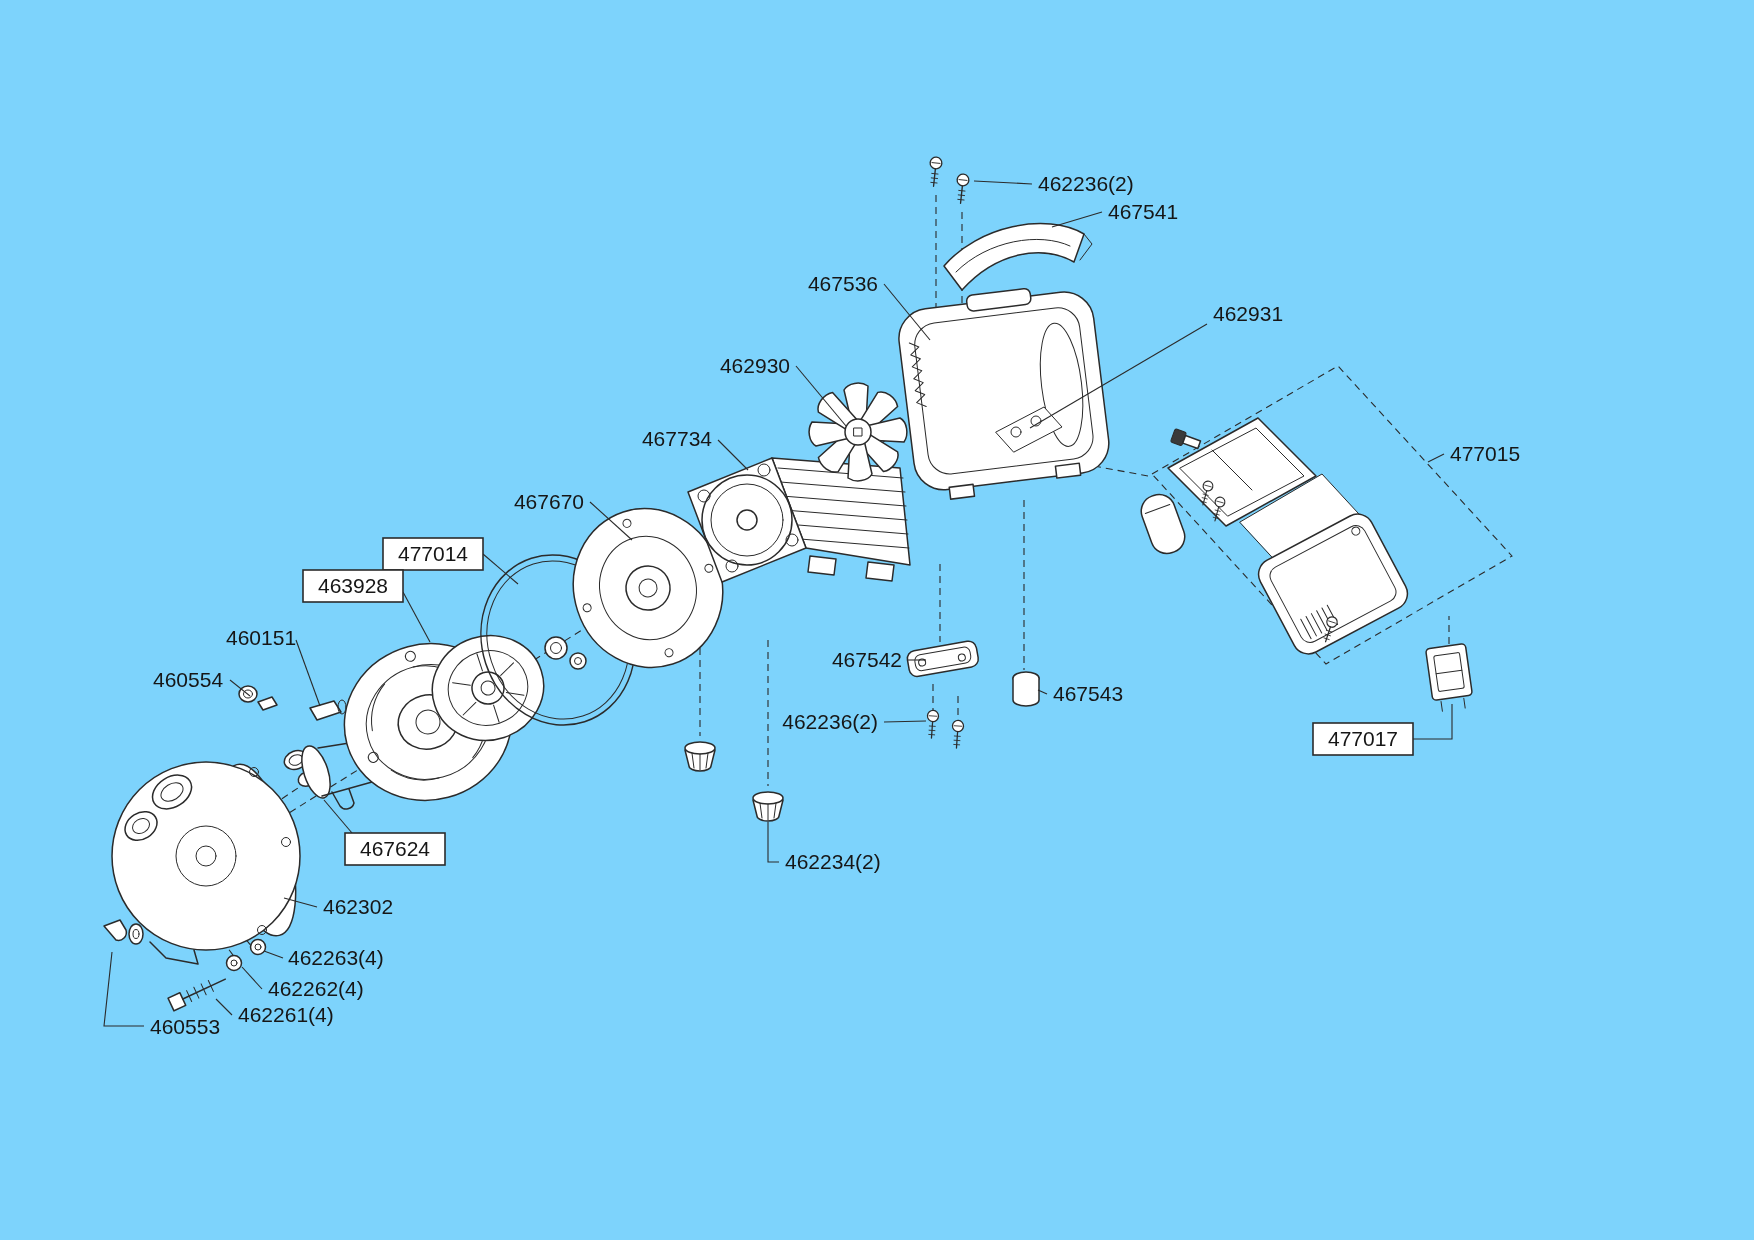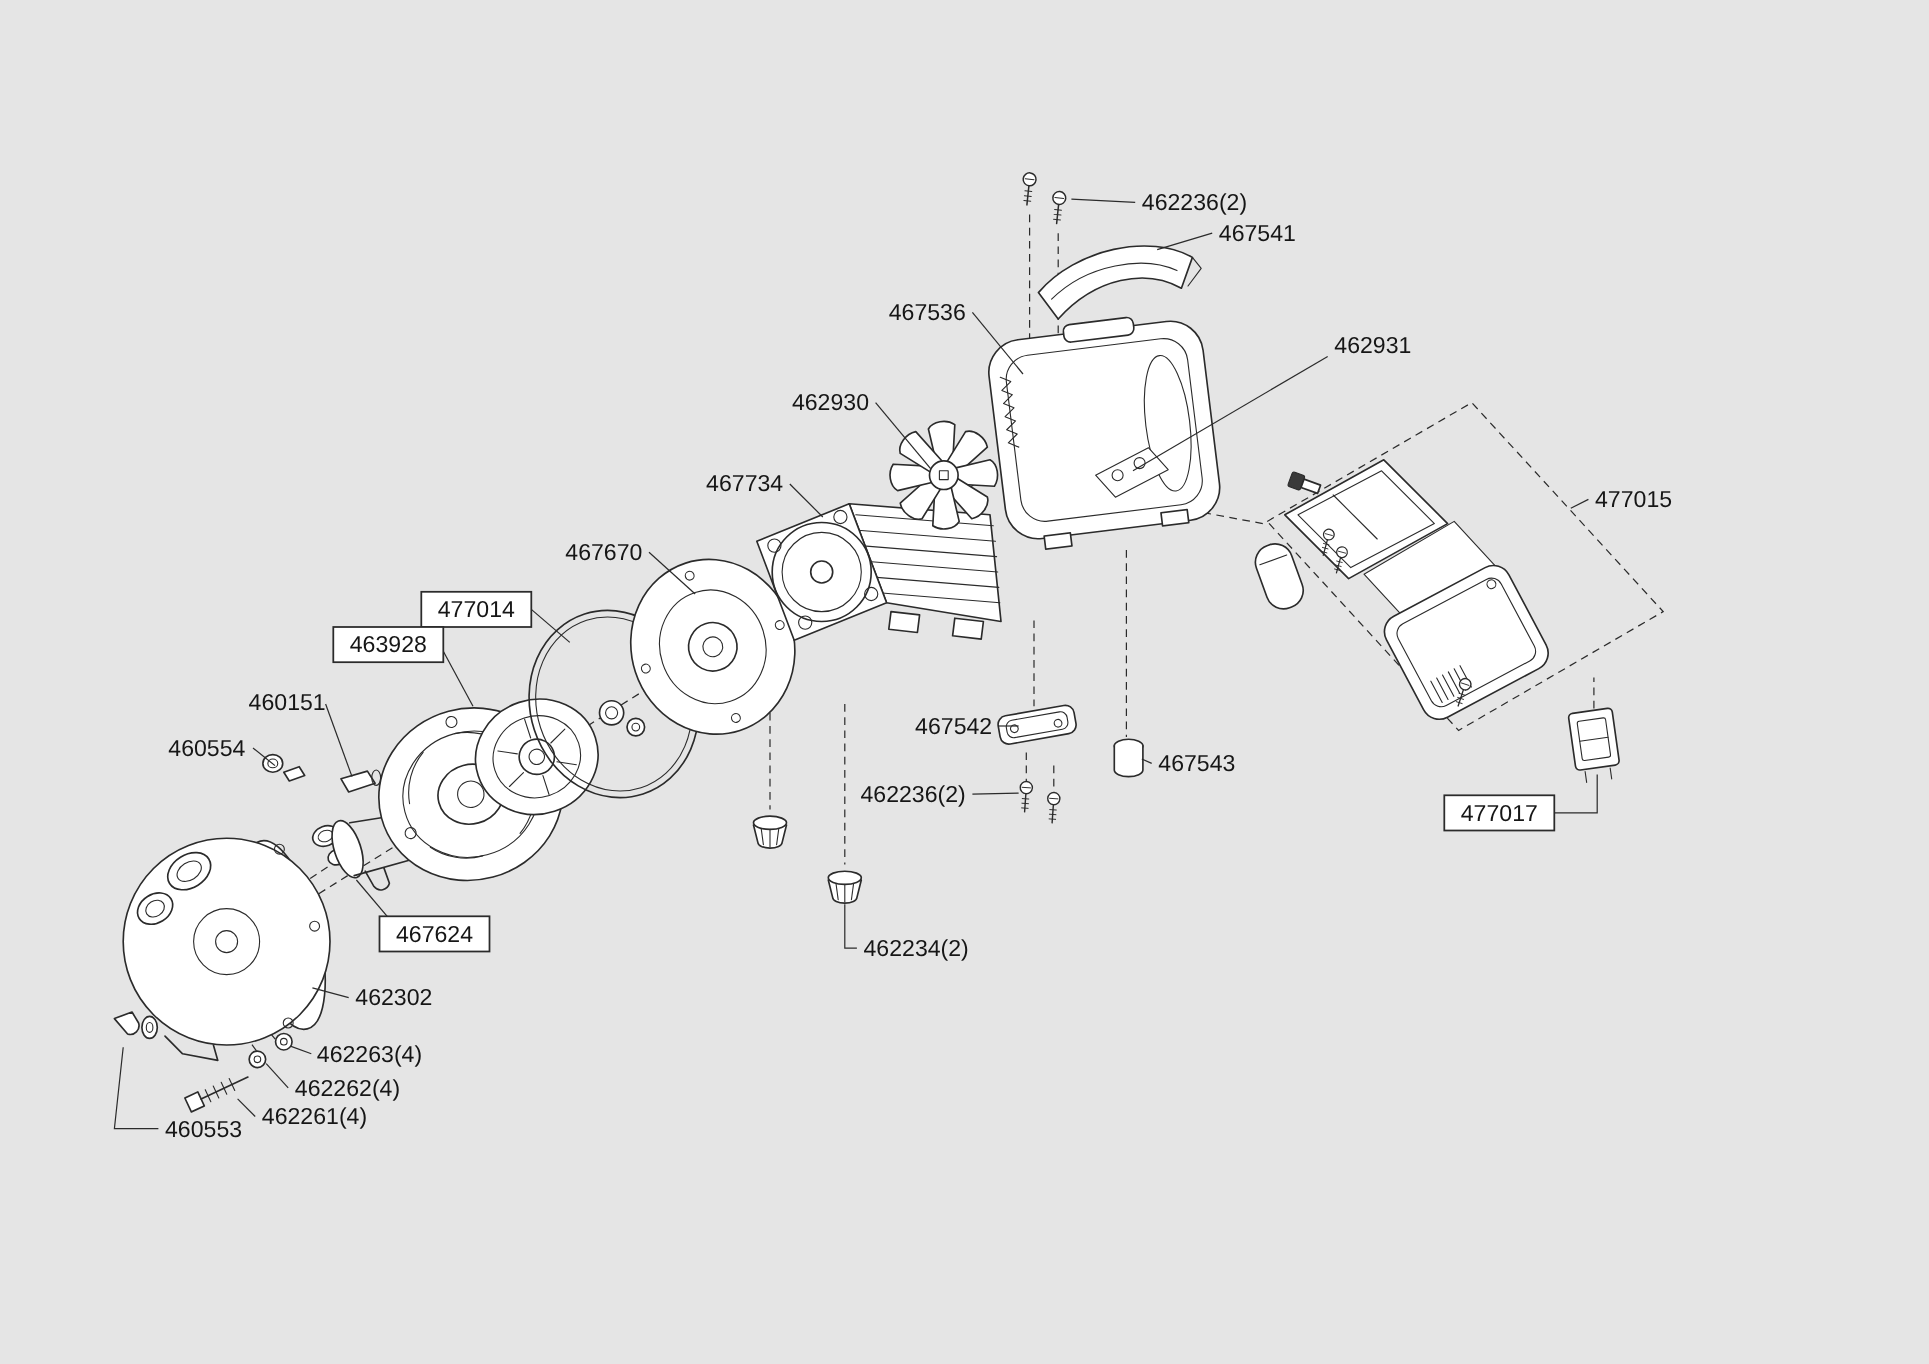--- a/index.html
+++ b/index.html
@@ -1,16 +1,16 @@
 <!DOCTYPE html>
 <html><head>
 <meta charset="utf-8">
 <style>
   html,body{margin:0;padding:0;background:#ffffff;}
-  .stage{position:relative;width:1754px;height:1240px;background:#e5e5e5;overflow:hidden;}
+  .stage{position:relative;width:1754px;height:1240px;background:#7dd3fc;overflow:hidden;}
   svg{display:block;}
   .ln{stroke:#2b2b2b;stroke-width:1.5;fill:none;stroke-linecap:round;stroke-linejoin:round;}
   .thin{stroke-width:1;}
   .fw{fill:#ffffff;}
   .dk{fill:#3a3a3a;stroke:#2b2b2b;stroke-width:1;}
   .dash{stroke:#2b2b2b;stroke-width:1.1;fill:none;stroke-dasharray:7 5;}
   .ldr{stroke:#2b2b2b;stroke-width:1.1;fill:none;}
   .lbl{font-family:"Liberation Sans",sans-serif;font-size:21px;fill:#161616;}
   .lblbox{fill:#ffffff;stroke:#2b2b2b;stroke-width:1.6;}
 </style>

